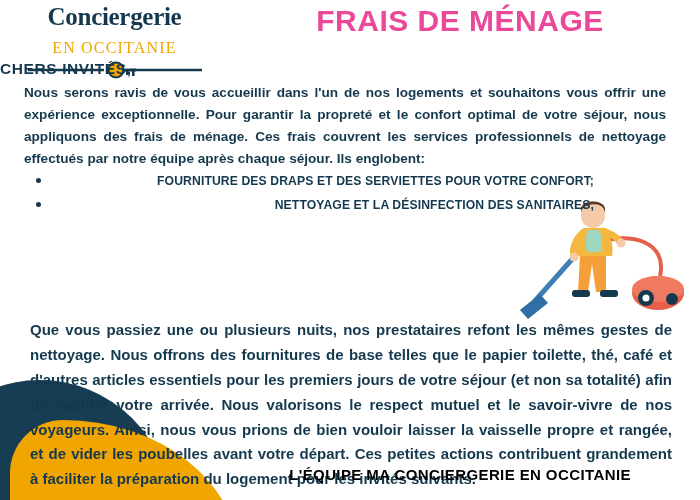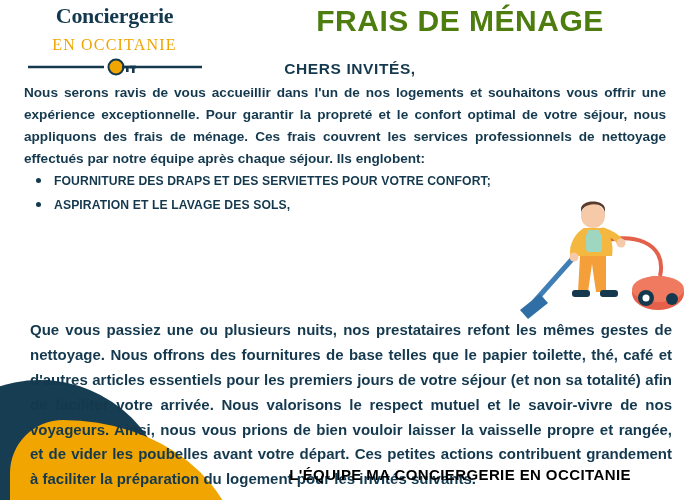--- a/index.html
+++ b/index.html
@@ -59,21 +59,21 @@
   .logo {
     position: absolute;
     left: 12px;
     top: 4px;
     width: 205px;
     z-index: 5;
     text-align: center;
   }
   .logo-main {
     font-family: "Liberation Serif", serif;
-    font-size: 22px;
+    font-size: 25px;
     font-weight: bold;
     color: #14394e;
     letter-spacing: -0.3px;
     line-height: 1.05;
   }
   .logo-sub {
     font-family: "Liberation Serif", serif;
     font-size: 16px;
     color: #f0a500;
     letter-spacing: 1.2px;
@@ -88,32 +88,32 @@
   
   .doc-title {
     position: absolute;
     left: 225px;
     top: 4px;
     width: 470px;
     text-align: center;
     font-family: "Liberation Sans", sans-serif;
     font-size: 30px;
     font-weight: bold;
-    color: #4d7c0f;
+    color: #ec4899;
     letter-spacing: 0.5px;
     z-index: 5;
   }
 
   
   .subtitle {
     position: absolute;
     left: 0;
     top: 60px;
     width: 700px;
-    text-align: center;
+    text-align: left;
     font-size: 15.5px;
     font-weight: bold;
     color: #14394e;
     letter-spacing: 0.6px;
     z-index: 5;
   }
 
   
   .intro {
     position: absolute;
@@ -130,20 +130,21 @@
 
   .bullets {
     position: absolute;
     left: 34px;
     top: 174px;
     width: 560px;
     z-index: 5;
     margin: 0;
     padding: 0;
     list-style: none;
+    text-align: right;
   }
   .bullets li {
     position: relative;
     padding-left: 20px;
     font-size: 12.2px;
     font-weight: bold;
     color: #14394e;
     letter-spacing: 0.1px;
     margin-bottom: 9.5px;
   }
@@ -225,21 +226,21 @@
   </div>
 
   <div class="doc-title">FRAIS DE MÉNAGE</div>
 
   <div class="subtitle">CHERS INVITÉS,</div>
 
   <div class="intro">Nous serons ravis de vous accueillir dans l'un de nos logements et souhaitons vous offrir une expérience exceptionnelle. Pour garantir la propreté et le confort optimal de votre séjour, nous appliquons des frais de ménage. Ces frais couvrent les services professionnels de nettoyage effectués par notre équipe après chaque séjour. Ils englobent:</div>
 
   <ul class="bullets">
     <li>FOURNITURE DES DRAPS ET DES SERVIETTES POUR VOTRE CONFORT;</li>
-    <li>ASPIRATION ET LE LAVAGE DES SOLS,</li>
+    <li>NETTOYAGE ET LA DÉSINFECTION DES SANITAIRES,</li>
   </ul>
 
   <div class="illustration">
     <svg width="190" height="140" viewBox="0 0 190 140" xmlns="http://www.w3.org/2000/svg">
 
       <path d="M96 54 C 130 40, 168 52, 160 86" stroke="#e4604a" stroke-width="4" fill="none"></path>
 
       <ellipse cx="158" cy="103" rx="26" ry="17" fill="#e4604a"></ellipse>
       <ellipse cx="158" cy="99" rx="26" ry="13" fill="#ef7a5f"></ellipse>
       <circle cx="146" cy="108" r="8" fill="#14394e"></circle>

